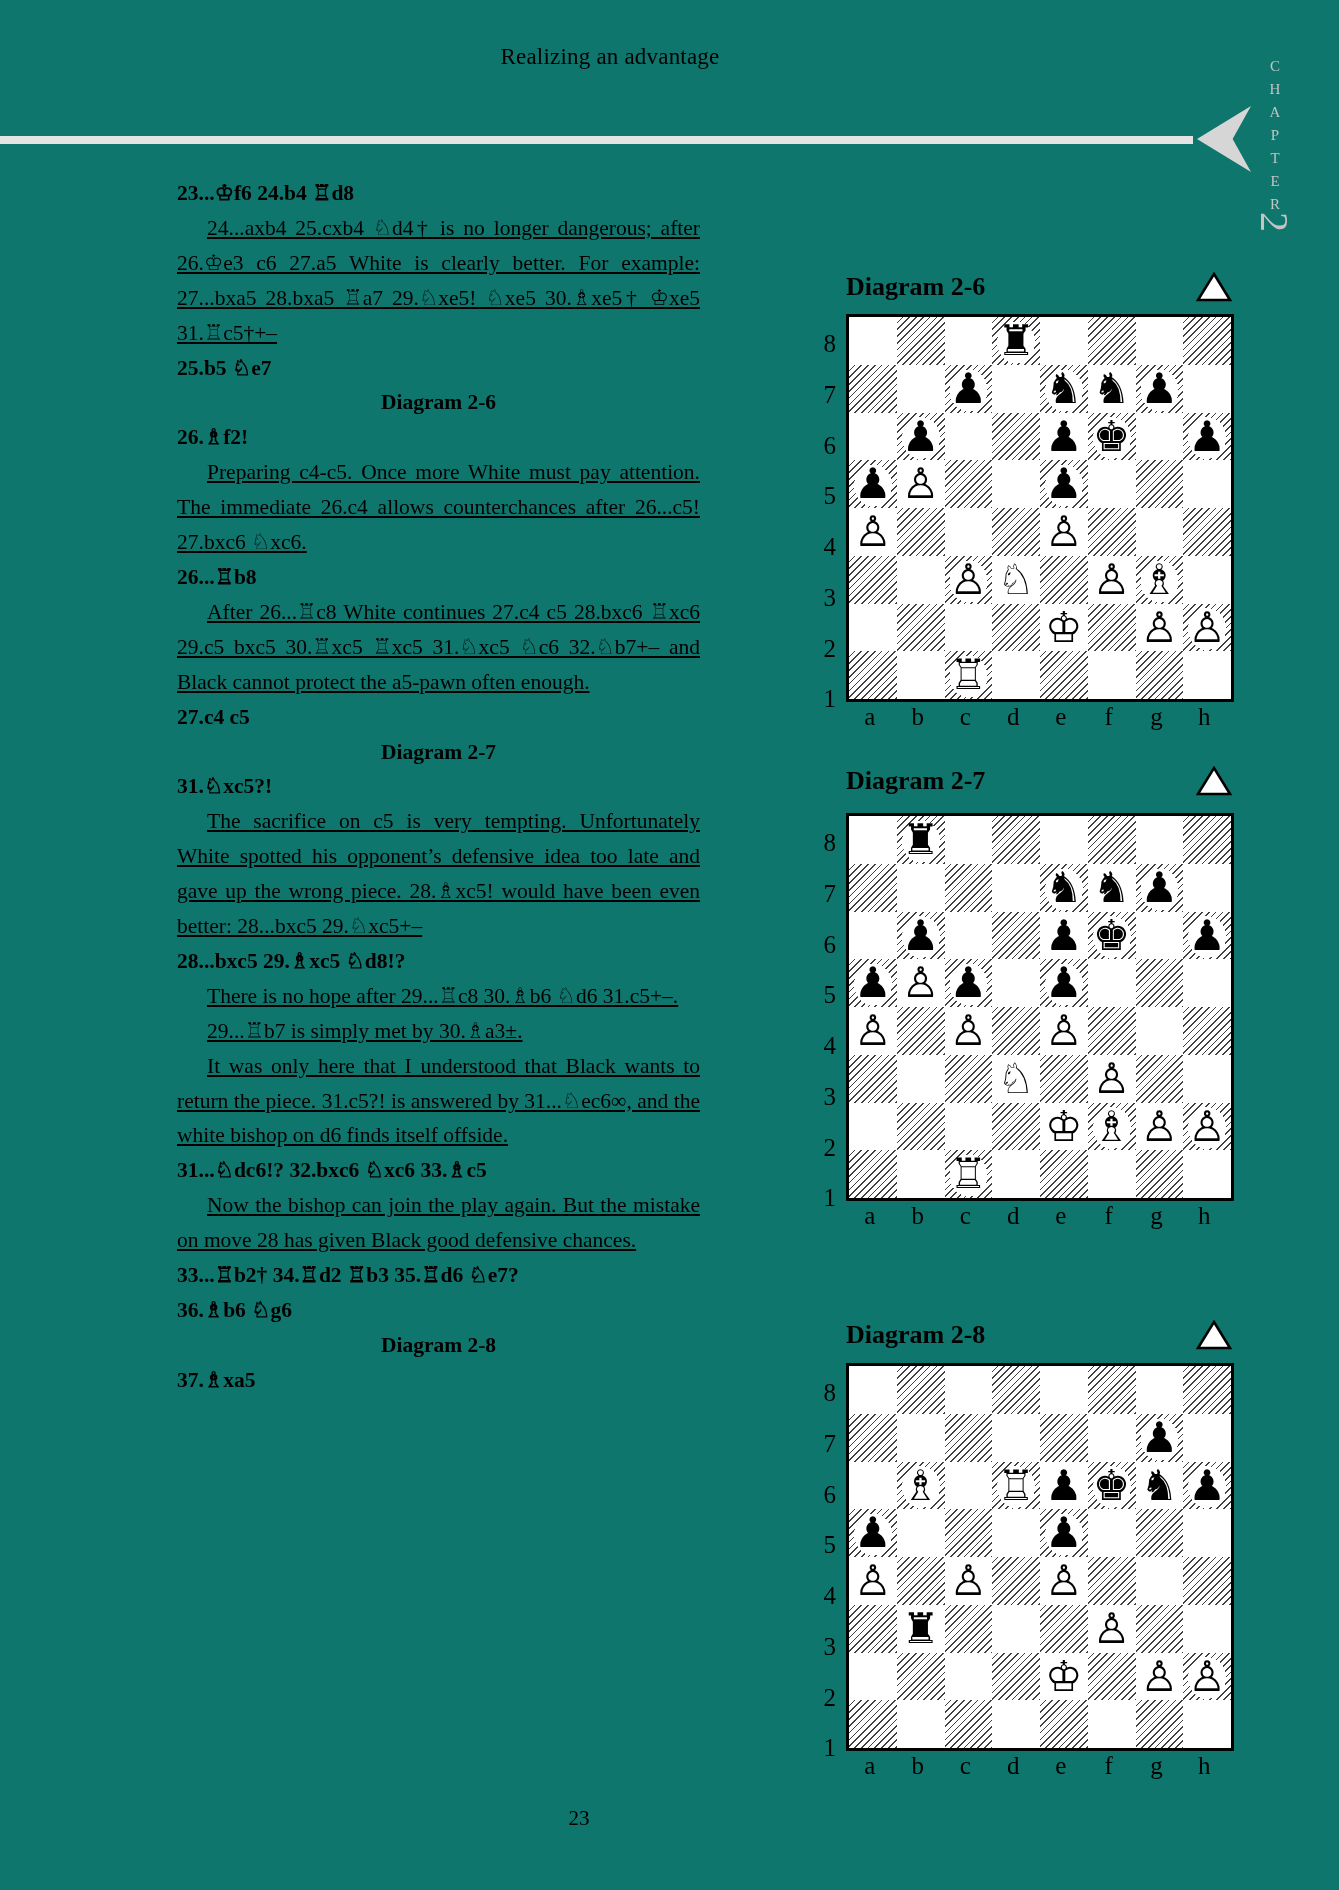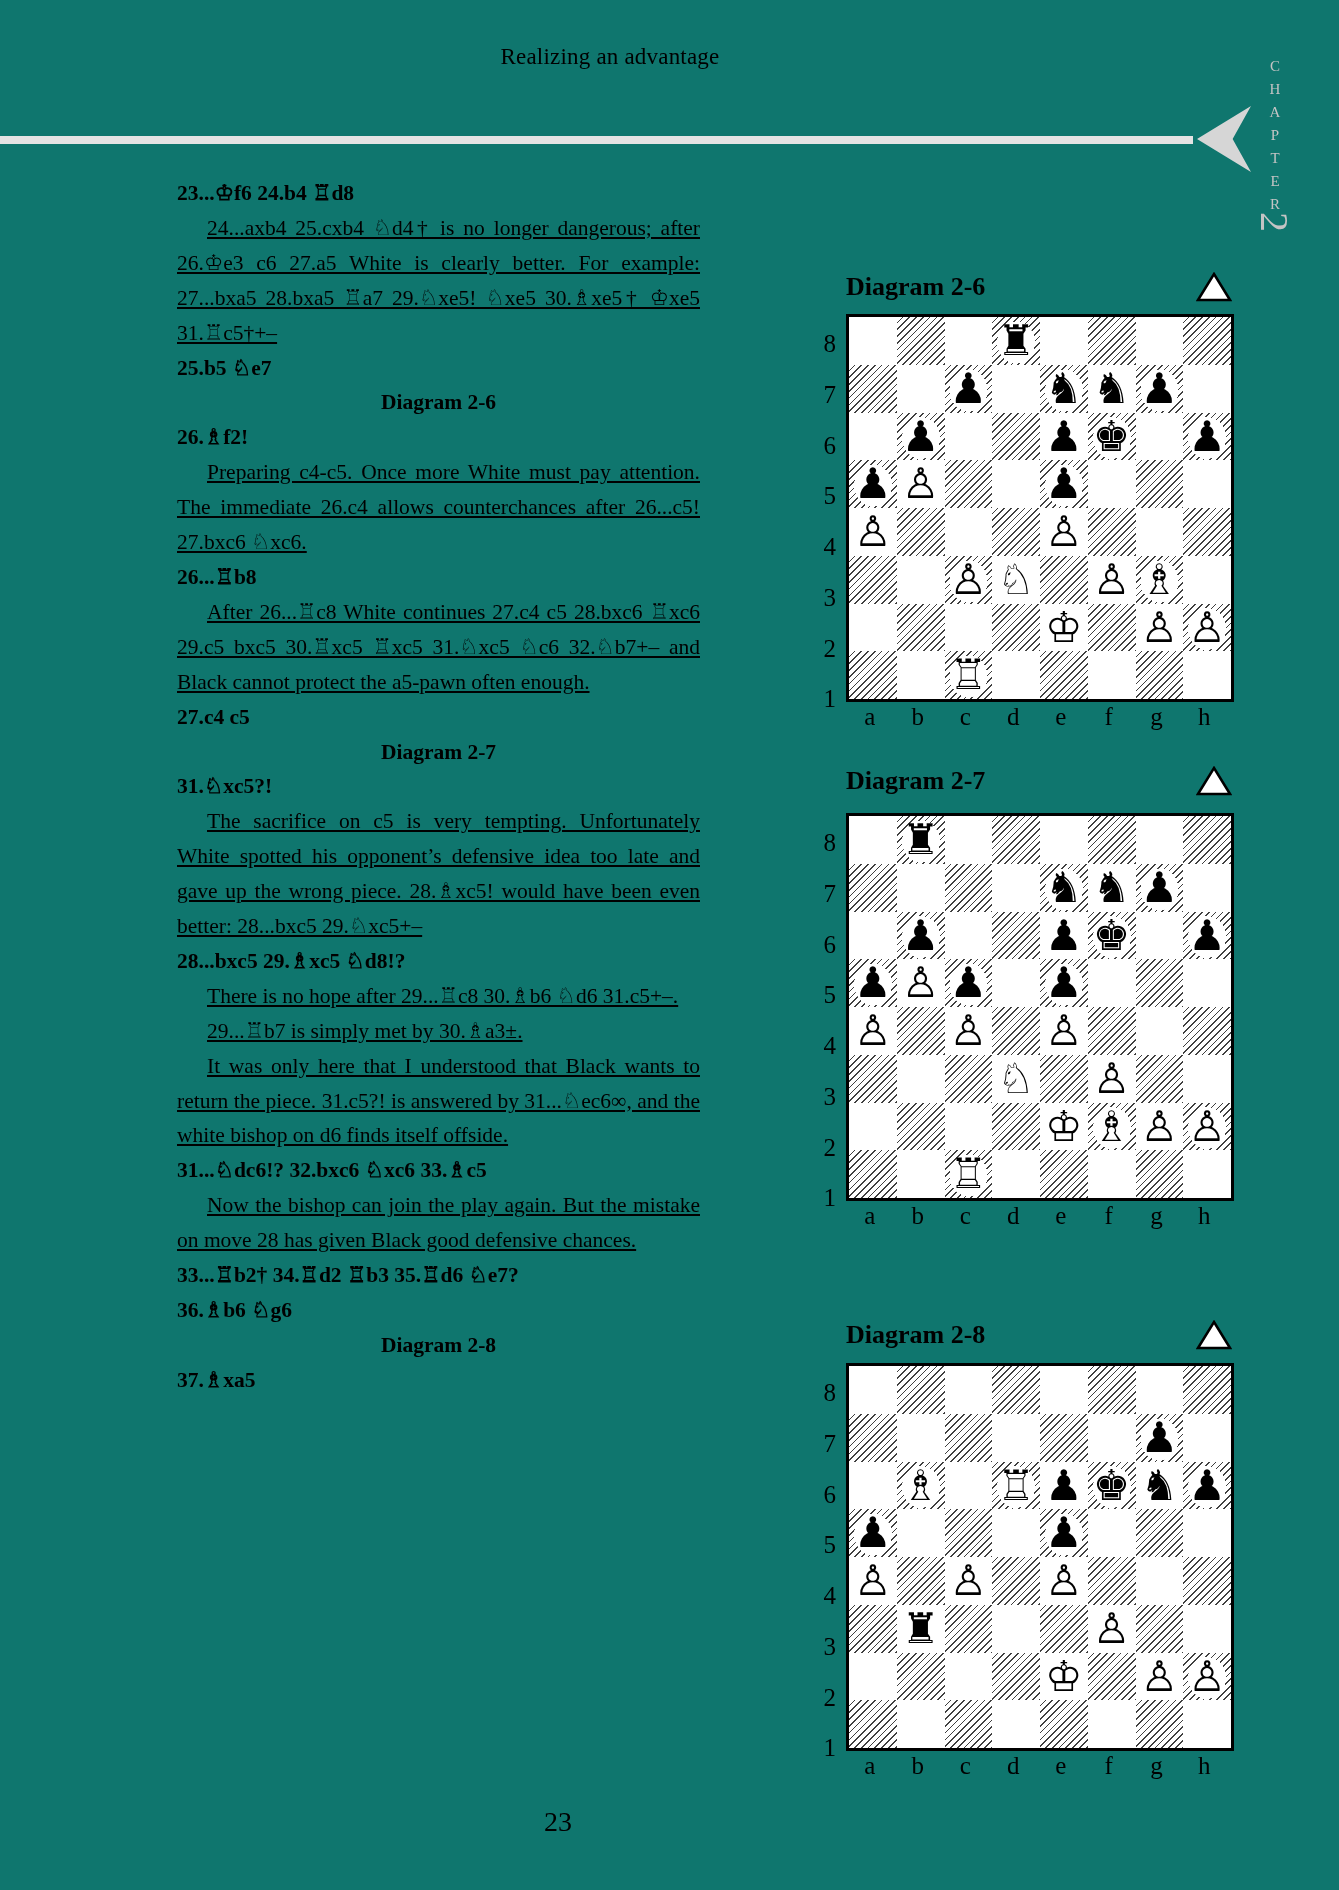--- a/index.html
+++ b/index.html
@@ -18,21 +18,21 @@
   .chapter-number{position:absolute;top:200px;left:1256px;width:40px;height:44px;
         font-size:40px;color:var(--chapter_text,#c4c4c4);transform:rotate(90deg);text-align:center;}
 
   
   .text-column{position:absolute;left:137px;top:176px;width:523px;
         font-size:21.5px;line-height:34.9px;text-align:justify;margin-left:40px;}
   .text-column p{margin:0;padding:0;}
   .text-column p.move{font-weight:bold;text-align:left;}
   .text-column p.caption{font-weight:bold;text-align:center;}
   .text-column p.para{text-indent:30px;text-decoration:underline;}
-  .page-number{position:absolute;top:1806px;left:526px;width:64px;text-align:center;font-size:28px;}
+  .page-number{position:absolute;top:1806px;left:547px;width:64px;text-align:center;font-size:21px;}
 
   
   .diagram .dg-title{position:absolute;left:846px;top:var(--title-top);
         font-size:26px;font-weight:bold;white-space:nowrap;}
   .diagram .to-move{position:absolute;left:1196px;top:var(--title-top);width:36px;height:30px;}
   .board{position:absolute;left:846px;top:var(--board-top);width:382px;height:382px;
         border:3px solid #000;display:grid;
         grid-template-columns:repeat(8,47.75px);grid-template-rows:repeat(8,47.75px);}
   .sq{width:47.75px;height:47.75px;position:relative;}
   .sq.light{background:#fff;}

